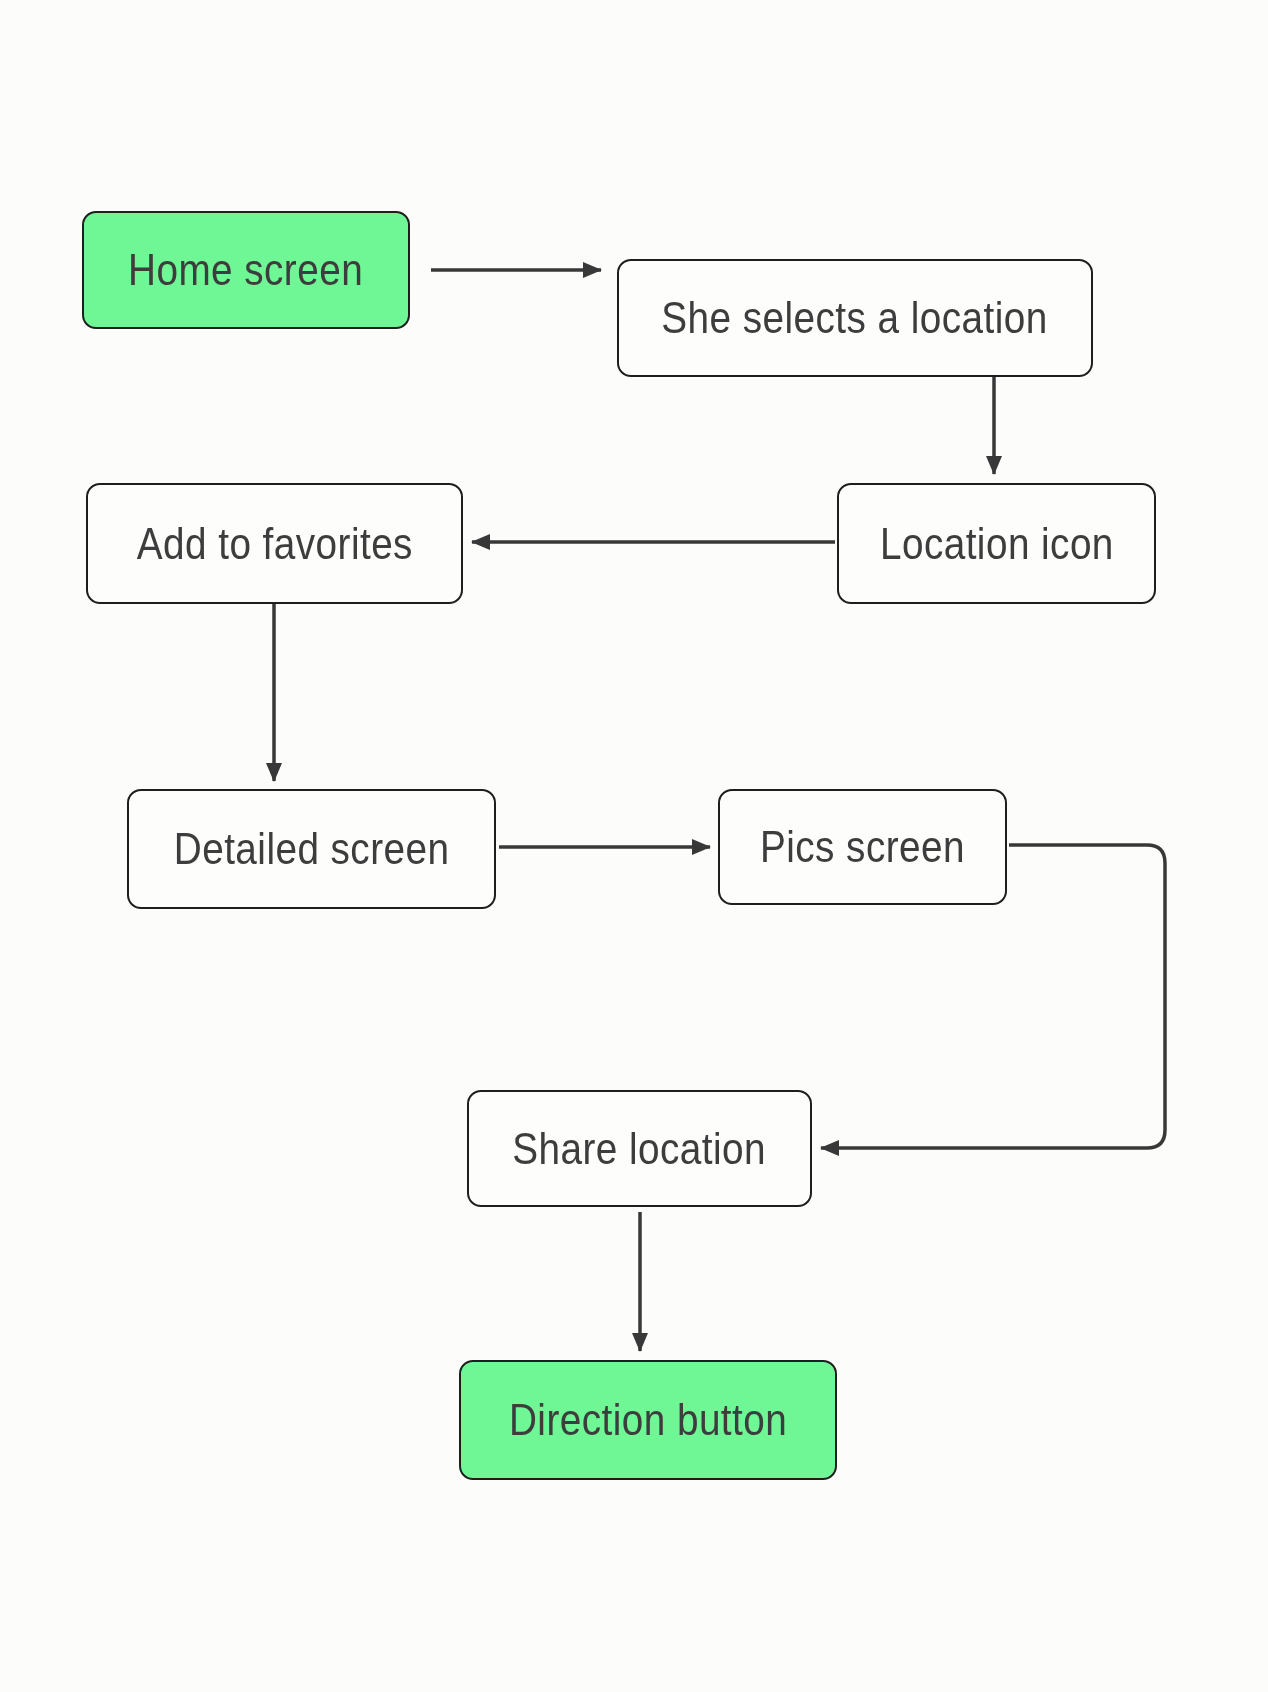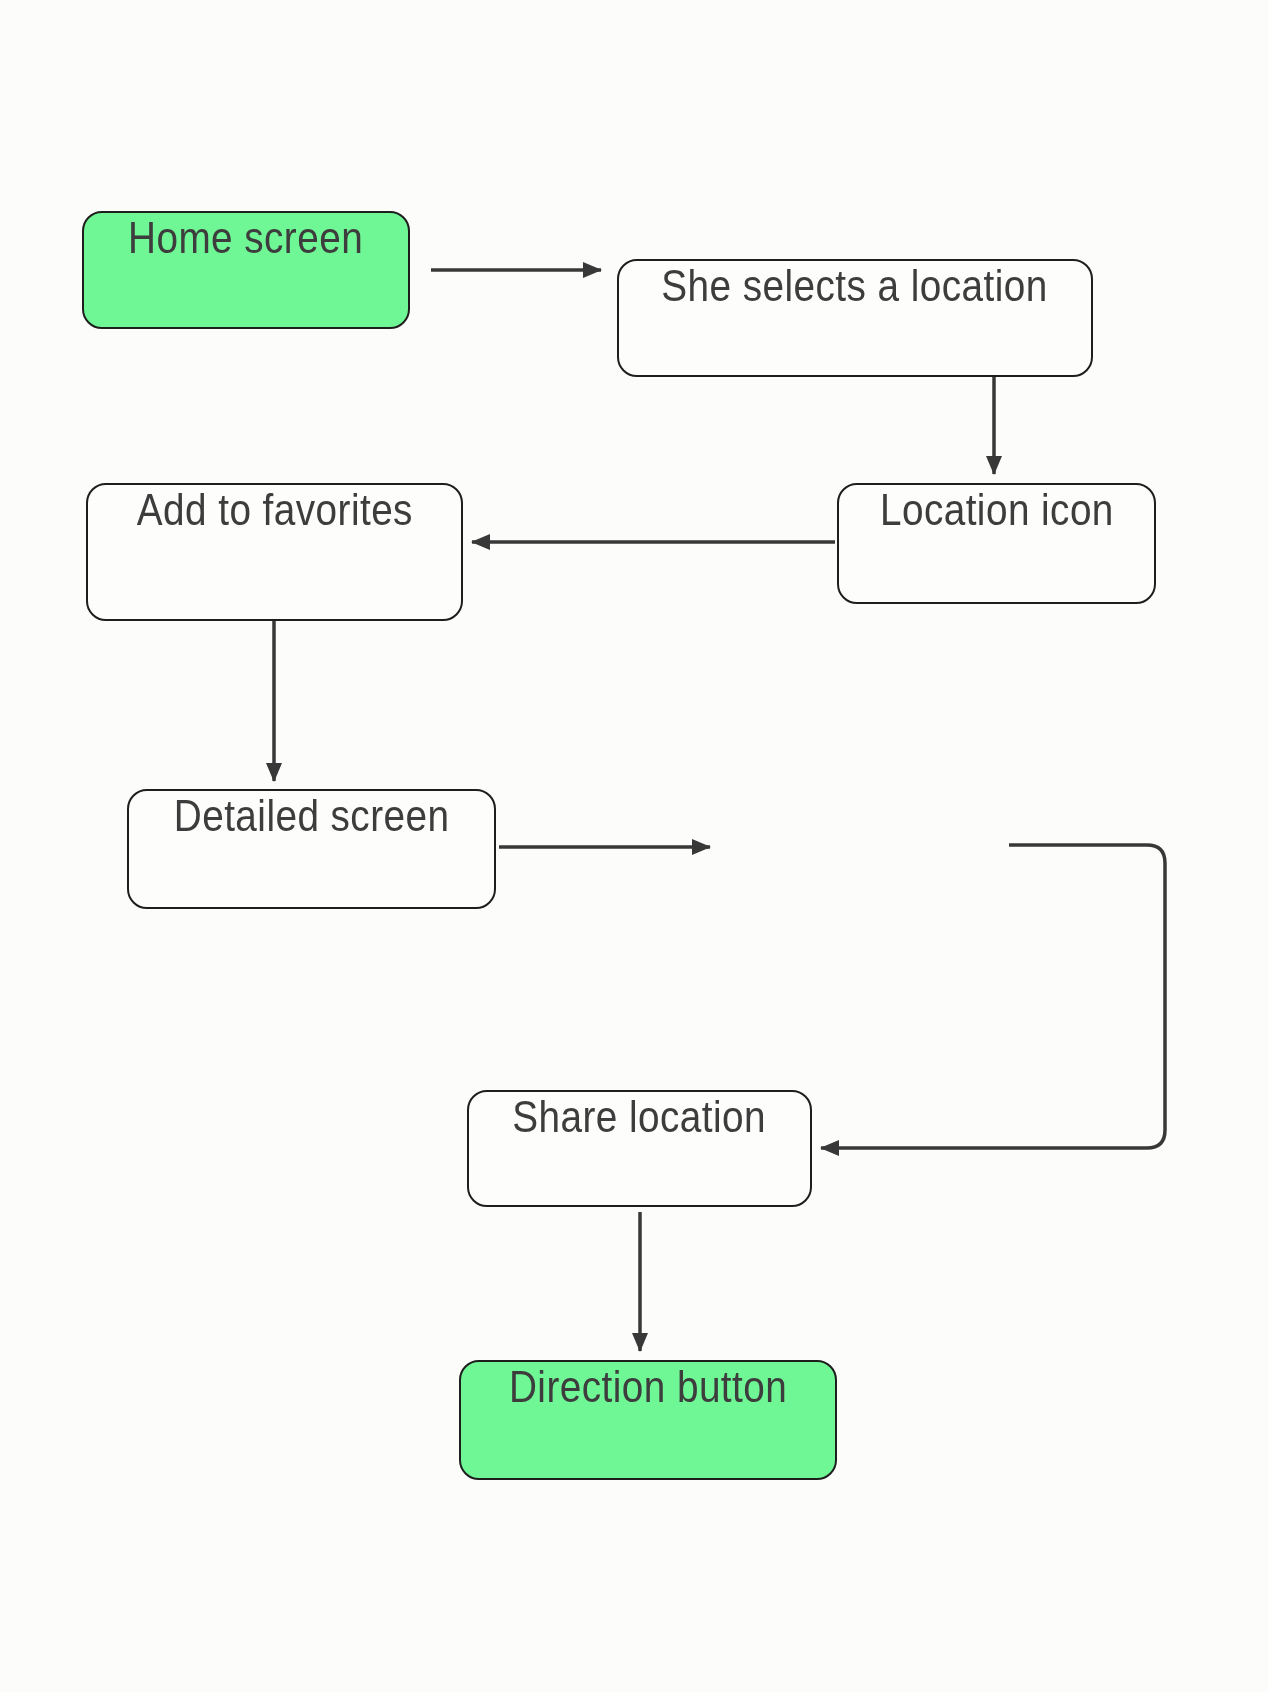--- a/index.html
+++ b/index.html
@@ -20,44 +20,44 @@
     left: 0;
     top: 0;
     width: 1268px;
     height: 1692px;
     pointer-events: none;
   }
   .node {
     position: absolute;
     box-sizing: border-box;
     border: 2.5px solid #1e1e1e;
-    border-radius: 20px;
+    border-radius: 14px;
     background: #fdfdfc;
     display: flex;
-    align-items: flex-start;
+    align-items: center;
     justify-content: center;
     cursor: default;
   }
   .node.highlight {
     background: #70f795;
   }
   .node .label {
     font-size: 44px;
     font-weight: 400;
     font-stretch: condensed;
     color: #3d3d3d;
     white-space: nowrap;
     transform: scaleX(0.88);
     transform-origin: center;
     letter-spacing: 0.5px;
   }
   
   .n-home      { left:  82px; top:  211px; width: 328px; height: 118px; }
   .n-select    { left: 617px; top:  220px; width: 476px; height: 118px; margin-top: 39px; }
-  .n-favorites { left:  86px; top:  483px; width: 377px; height: 138px; }
+  .n-favorites { left:  86px; top:  483px; width: 377px; height: 121px; }
   .n-location  { left: 837px; top:  483px; width: 319px; height: 121px; }
   .n-detailed  { left: 127px; top:  789px; width: 369px; height: 120px; }
   .n-pics      { left: 718px; top:  789px; width: 289px; height: 116px; }
   .n-share     { left: 467px; top: 1090px; width: 345px; height: 117px; }
   .n-direction { left: 459px; top: 1360px; width: 378px; height: 120px; }
 </style>
 </head>
 <body>
 
 <div class="canvas">
@@ -90,20 +90,23 @@
   </div>
 
   <div class="node n-location">
     <span class="label">Location icon</span>
   </div>
 
   <div class="node n-detailed">
     <span class="label">Detailed screen</span>
   </div>
 
+  <div class="node n-pics">
+    <span class="label">Pics screen</span>
+  </div>
 
   <div class="node highlight n-direction">
     <span class="label">Direction button</span>
   </div>
 
   <div class="node n-share">
     <span class="label">Share location</span>
   </div>
 
 </div>

